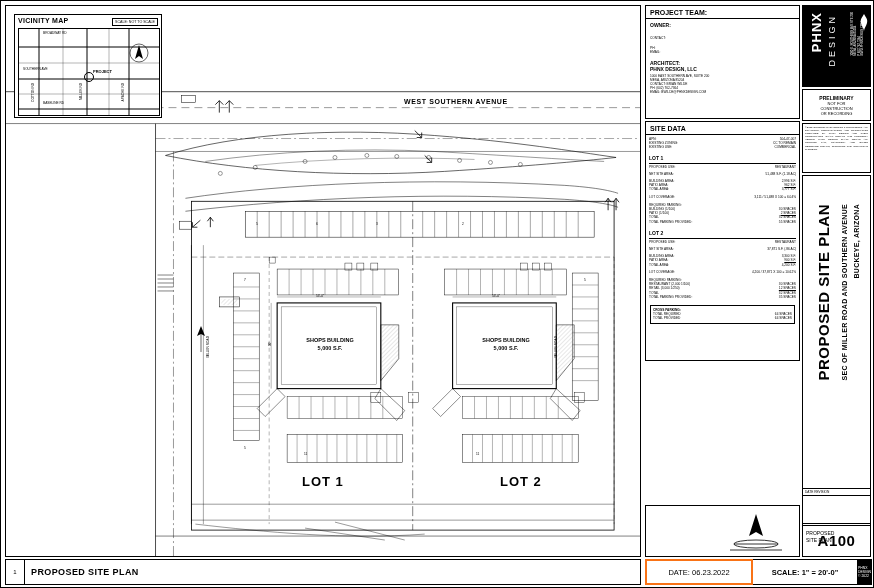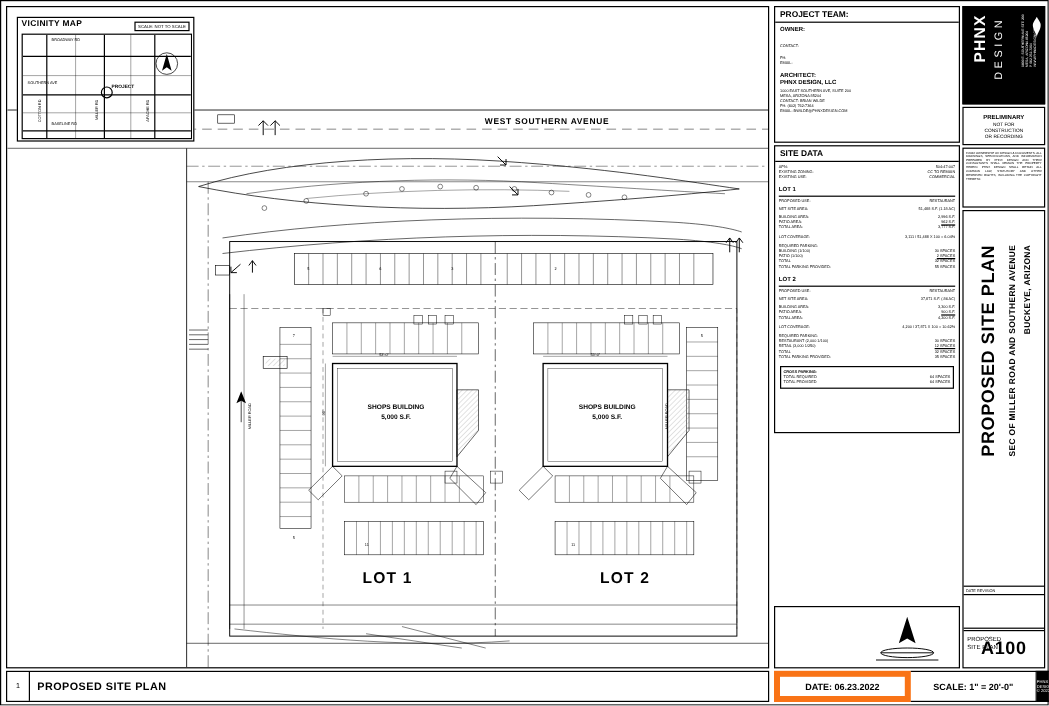--- a/index.html
+++ b/index.html
@@ -42,21 +42,21 @@
 
   
   .vert{writing-mode:vertical-rl;transform:rotate(180deg);}
 
   
   #bottombar{left:4px;top:558px;width:636px;height:26px;border:1px solid #000;display:flex;align-items:center;}
   #bb-num{width:18px;height:100%;border-right:1px solid #000;display:flex;align-items:center;justify-content:center;font-size:6px;}
   #bb-label{padding-left:6px;font-size:9px;font-weight:bold;letter-spacing:.4px;}
 
   #bottomright{left:644px;top:558px;width:226px;height:26px;display:flex;}
-  #bb-date{flex:0 0 104px;border:5px solid #f97316;display:flex;align-items:center;justify-content:center;font-size:7.5px;font-weight:bold;}
+  #bb-date{flex:0 0 104px;border:2px solid #f97316;display:flex;align-items:center;justify-content:center;font-size:7.5px;font-weight:normal;}
   #bb-scale{flex:0 0 104px;border:1px solid #000;border-left:0;display:flex;align-items:center;justify-content:center;font-size:7.5px;font-weight:bold;}
   #bb-tag{flex:1;border:1px solid #000;border-left:0;background:#000;color:#fff;display:flex;align-items:center;justify-content:center;font-size:3.4px;}
 
   #sheetno{position:absolute;left:0;bottom:0;width:100%;height:32px;border-top:1px solid #000;display:flex;align-items:center;justify-content:center;font-size:15px;font-weight:bold;letter-spacing:.5px;}
 
   .lotlabel{font-size:13px;font-weight:bold;letter-spacing:1px;}
   .bldglabel{font-size:5.5px;font-weight:bold;text-align:center;line-height:8px;}
 
   .logo-text{font-size:13px;font-weight:bold;letter-spacing:1px;}
 </style>

